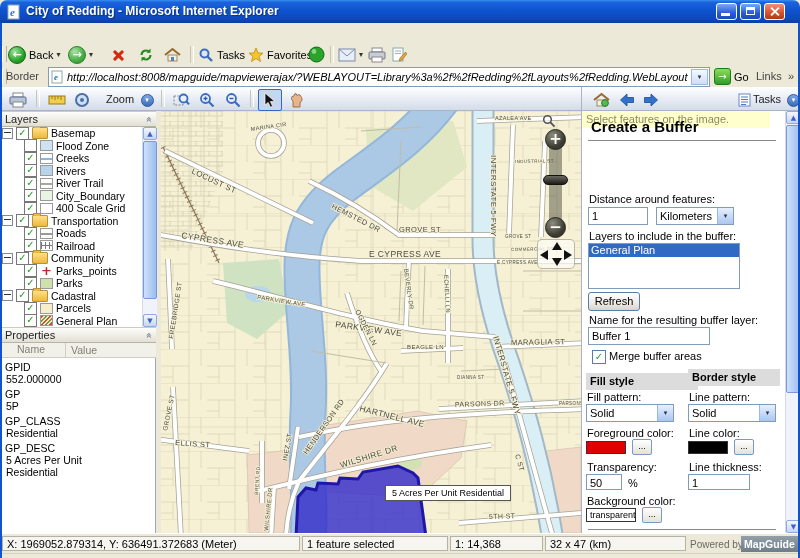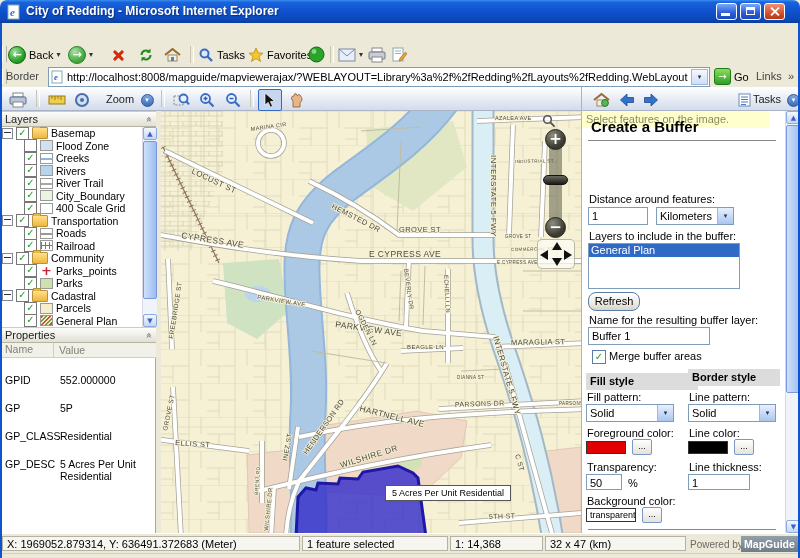--- a/index.html
+++ b/index.html
@@ -27,21 +27,21 @@
   .circ.dim{opacity:.85;}
   .caret{font-size:8px;color:#333;font-family:"DejaVu Sans",sans-serif;}
   .vsep{position:absolute;top:3px;width:2px;height:17px;border-left:1px solid #c9c5b2;border-right:1px solid #fff;}
   .xicon{position:relative;width:12px;height:12px;display:inline-block;}
   .xicon i{position:absolute;left:5px;top:0;width:3px;height:13px;background:#d42a10;border-radius:1px;}
   .xicon i:first-child{transform:rotate(45deg);}.xicon i:last-child{transform:rotate(-45deg);}
   
   #addrbar{top:66px;height:21px;border-bottom:1px solid #b5b2a4;}
   #addr-label{left:6px;top:4px;font-size:11px;color:#444;}
   #addr-input{left:48px;top:1px;width:660px;height:18px;background:#fff;border:1px solid #7f9db9;display:flex;align-items:center;}
-  #addr-url{font-size:11px;color:#000;white-space:nowrap;overflow:hidden;margin-left:3px;}
+  #addr-url{font-size:11px;color:#000;white-space:nowrap;overflow:hidden;margin-left:3px;font-style:italic;}
   #addr-drop{position:absolute;right:1px;top:1px;width:15px;height:14px;background:linear-gradient(180deg,#f6f9ff,#cfddf5);border:1px solid #9cb8dd;display:flex;align-items:center;justify-content:center;font-size:7px;color:#234;font-family:"DejaVu Sans",sans-serif;}
   #go-btn{left:714px;top:2px;display:flex;align-items:center;gap:3px;font-size:11px;}
   .gobox{width:15px;height:15px;border-radius:3px;background:linear-gradient(180deg,#8fdc5a,#2f9e28);border:1px solid #1d7a18;color:#fff;font-size:10px;display:flex;align-items:center;justify-content:center;font-family:"DejaVu Sans",sans-serif;}
   #links{left:756px;top:4px;font-size:11px;color:#444;}
   #links-chev{left:788px;top:4px;font-size:11px;color:#444;}
   
   .vtb{top:87px;height:24px;background:linear-gradient(180deg,#ffffff,#e6ebf4 55%,#d4dcea);border-bottom:1px solid #a9b4c8;box-sizing:border-box;}
   #viewer-toolbar{left:0;width:581px;}
   #task-toolbar{left:581px;width:219px;border-left:1px solid #a9b4c8;}
   .vbtn{position:absolute;top:2px;width:22px;height:20px;display:flex;align-items:center;justify-content:center;border:1px solid transparent;border-radius:2px;}
@@ -64,22 +64,22 @@
   .sw.swrail{background:linear-gradient(#777,#777) center/100% 1px no-repeat,repeating-linear-gradient(90deg,#777 0 1px,transparent 1px 4px) center/100% 7px no-repeat;}
   .swcross{flex:none;width:13px;font-size:13px;font-weight:bold;line-height:11px;text-align:center;font-family:"DejaVu Sans",sans-serif;}
   .sw.swhatch{background:repeating-linear-gradient(135deg,#c8503a 0 1.5px,#f2e8c0 1.5px 3px,#6f9e42 3px 4.5px,#f2e8c0 4.5px 6px);}
   
   .sbar{position:absolute;background:#f0f3fa;border-left:1px solid #d5dae4;}
   .sarrow{position:absolute;left:0;width:100%;height:13px;background:linear-gradient(180deg,#f4f8ff,#c6d6f2);border:1px solid #8cabe0;box-sizing:border-box;border-radius:2px;color:#3b5ec8;font-size:7px;text-align:center;line-height:12px;font-family:"DejaVu Sans",sans-serif;}
   .sthumb{position:absolute;left:0;width:100%;background:linear-gradient(90deg,#cfe0fa,#9cbdf0);border:1px solid #7a98df;box-sizing:border-box;border-radius:2px;}
   #props-table{position:absolute;left:0;top:232px;width:156px;font-size:10.5px;}
   .phead{display:flex;background:#f1f0e9;border-bottom:1px solid #d0cec2;color:#827f74;height:14px;align-items:center;}
   .phead span{padding-left:5px;}
-  .pn{width:54px;flex:none;border-right:1px solid #d0cec2;height:100%;box-sizing:border-box;}
-  .prow{display:flex;padding-top:16px;}
+  .pn{width:54px;flex:none;border-right:1px solid #d0cec2;height:100%;box-sizing:border-box;margin-left:12px;}
+  .prow{display:flex;padding-top:3px;flex-direction:column;}
   .prow .pname{width:54px;flex:none;padding-left:5px;box-sizing:border-box;}
   .prow .pval{width:92px;padding-left:6px;}
   
   #map{left:161px;top:111px;width:420px;height:422px;overflow:hidden;background:#f6f1d4;}
   #street-labels text{fill:#4a4a42;stroke:#f6f1d4;stroke-width:1.6;paint-order:stroke;font-family:"Liberation Sans",sans-serif;letter-spacing:.4px;}
   #map-tooltip{position:absolute;left:224px;top:374px;background:#fff;border:1px solid #555;font-size:9px;padding:2px 6px;white-space:nowrap;color:#000;}
   
   #nav-mag{left:381px;top:3px;width:14px;height:14px;}
   .nzbtn{position:absolute;left:384px;width:21px;height:21px;border-radius:50%;background:radial-gradient(circle at 35% 28%,#8d8d7d,#3a3a30 65%);border:1px solid #222;box-sizing:border-box;color:#fff;text-align:center;line-height:18px;font-size:15px;font-weight:bold;font-family:"DejaVu Sans",sans-serif;}
   #nav-track{left:388px;top:24px;width:13px;height:100px;background:rgba(72,72,56,.48);border-radius:6px;}
@@ -97,21 +97,21 @@
   .hrline{position:absolute;left:6px;width:188px;border-top:1px solid #888;}
   .band{position:absolute;background:#dcdcdc;font-size:11px;font-weight:bold;padding:2px 0 0 4px;box-sizing:border-box;height:17px;}
   #notice{left:6px;top:58px;width:188px;height:17px;background:#ffffce;color:#8a8a5c;font-size:11px;padding:2px 0 0 4px;box-sizing:border-box;}
   .inp{position:absolute;background:#fff;border:1px solid #7f9db9;font-size:11px;padding:2px 0 0 3px;box-sizing:border-box;height:18px;}
   .combo{position:absolute;background:#fff;border:1px solid #7f9db9;height:18px;box-sizing:border-box;font-size:11px;}
   .combo .val{position:absolute;left:3px;top:2px;white-space:nowrap;}
   .combo .cbtn{position:absolute;right:0;top:0;bottom:0;width:15px;background:linear-gradient(180deg,#e7f0fe,#aac6f0);border-left:1px solid #9cb8dd;color:#234;font-size:7px;text-align:center;line-height:16px;font-family:"DejaVu Sans",sans-serif;}
   #lb{left:6px;top:132px;width:150px;height:44px;border:1px solid #7f9db9;background:#fff;overflow:hidden;}
   .lbitem{font-size:11px;padding:0 2px;height:13px;}
   .lbitem.sel{background:#316ac5;color:#fff;}
-  .xpbtn{position:absolute;height:19px;background:linear-gradient(180deg,#ffffff,#ecebe5 60%,#d8d4c8);border:1px solid #5a7ca8;border-radius:8px;font-size:11px;text-align:center;box-sizing:border-box;padding-top:2px;}
+  .xpbtn{position:absolute;height:19px;background:linear-gradient(180deg,#ffffff,#ecebe5 60%,#d8d4c8);border:1px solid #5a7ca8;border-radius:3px;font-size:11px;text-align:center;box-sizing:border-box;padding-top:2px;}
   .swatchbox{position:absolute;width:40px;height:13px;border:1px solid #333;box-sizing:border-box;}
   .dots{position:absolute;width:20px;height:16px;background:linear-gradient(180deg,#fff,#e4e2d8);border:1px solid #7a98c8;border-radius:2px;font-size:9px;text-align:center;line-height:12px;box-sizing:border-box;}
   .cbx{position:absolute;width:12px;height:12px;border:1px solid #5a7ca8;background:#fff;font-family:"DejaVu Sans",sans-serif;font-size:10px;font-weight:bold;color:#1f9e1f;line-height:11px;text-align:center;}
   
   #statusbar{left:0;top:533px;width:800px;height:20px;background:#ece9d8;border-top:1px solid #fff;}
   .seg{position:absolute;top:2px;height:15px;background:#f6f5ef;border:1px solid #b5b2a4;box-sizing:border-box;font-size:11px;color:#000;padding:1px 0 0 4px;white-space:nowrap;overflow:hidden;}
   #mg-badge{position:absolute;top:2px;left:741px;width:57px;height:16px;background:linear-gradient(180deg,#93a0aa,#6e7d88);color:#fff;font-size:10.5px;font-weight:bold;text-align:center;padding-top:2px;box-sizing:border-box;}
   #powered{position:absolute;top:5px;left:690px;font-size:10px;color:#6a6a66;}
   #bottomstrip{left:0;top:553px;width:800px;height:5px;background:#ece9d8;border-top:1px solid #d5d2c2;}
   .frame{background:#0f53cf;}

